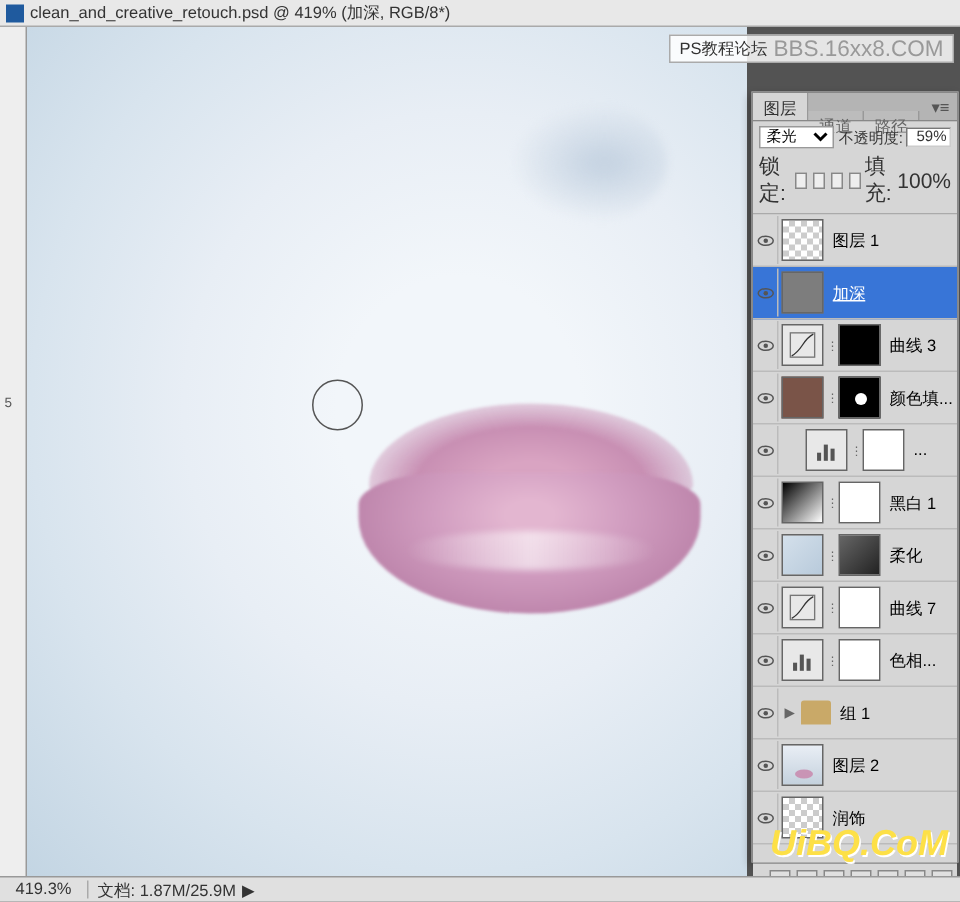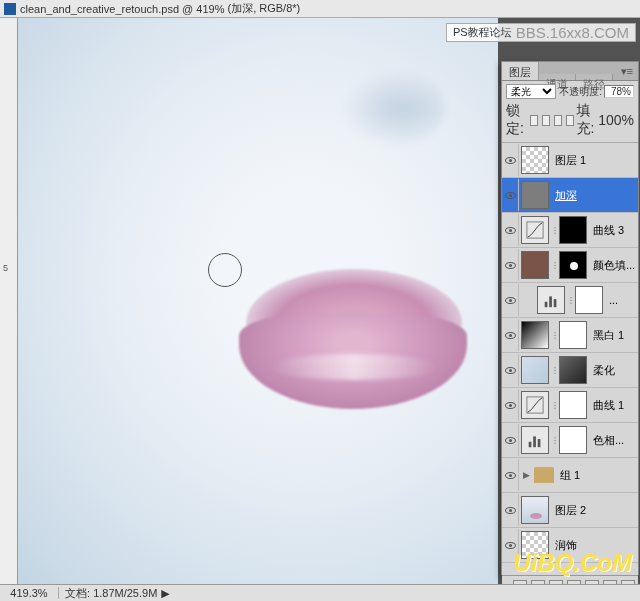--- a/index.html
+++ b/index.html
@@ -106,21 +106,21 @@
     <div class="panel-tabs">
       <div class="panel-tab">图层</div>
       <div class="panel-tab inactive">通道</div>
       <div class="panel-tab inactive">路径</div>
       <div class="panel-menu">▾≡</div>
     </div>
     <div class="panel-controls">
       <div class="ctrl-row">
         <select><option>柔光</option></select>
         <span class="label">不透明度:</span>
-        <span class="pct">78%</span>
+        <span class="pct">59%</span>
       </div>
       <div class="lock-row">
         <span class="label">锁定:</span>
         <span class="lock-icon"></span>
         <span class="lock-icon"></span>
         <span class="lock-icon"></span>
         <span class="lock-icon"></span>
         <span style="flex:1"></span>
         <span class="label">填充:</span>
         <span class="pct">100%</span>
@@ -219,21 +219,21 @@
           <div class="thumbs">
             <div class="thumb adj">
               <svg viewBox="0 0 20 20">
                 <rect x="1" y="1" width="18" height="18" fill="none" stroke="#777"></rect>
                 <path d="M2 18 Q6 16 10 10 T18 2" fill="none" stroke="#333"></path>
               </svg>
             </div>
             <span class="link-dot">⋮</span>
             <div class="thumb mask-white"></div>
           </div>
-          <span class="layer-name">曲线 1</span>
+          <span class="layer-name">曲线 7</span>
         </div>
         <div class="layer">
           <div class="vis-col">
             <span class="eye"></span>
           </div>
           <div class="thumbs">
             <div class="thumb adj">
               <svg viewBox="0 0 20 20">
                 <rect x="3" y="12" width="3" height="6" fill="#555"></rect>
                 <rect x="8" y="6" width="3" height="12" fill="#555"></rect>

